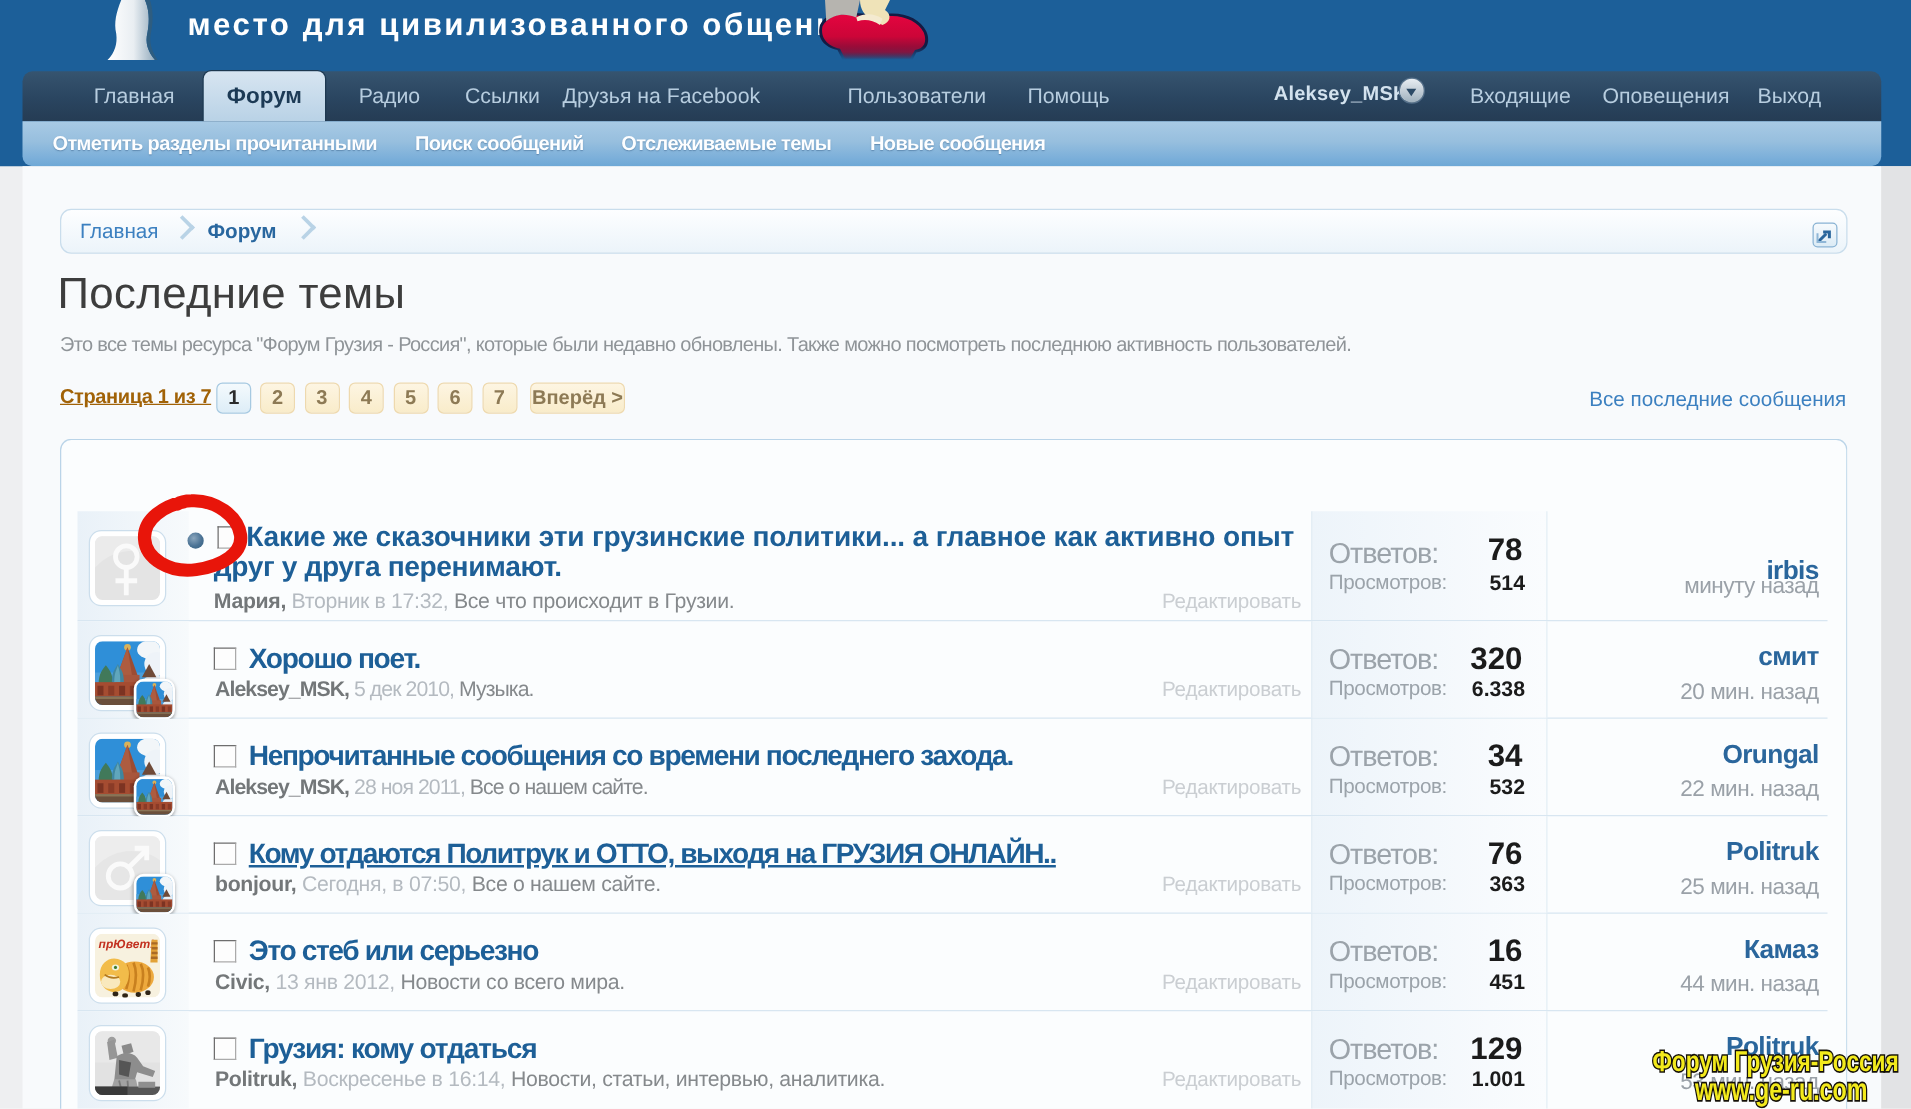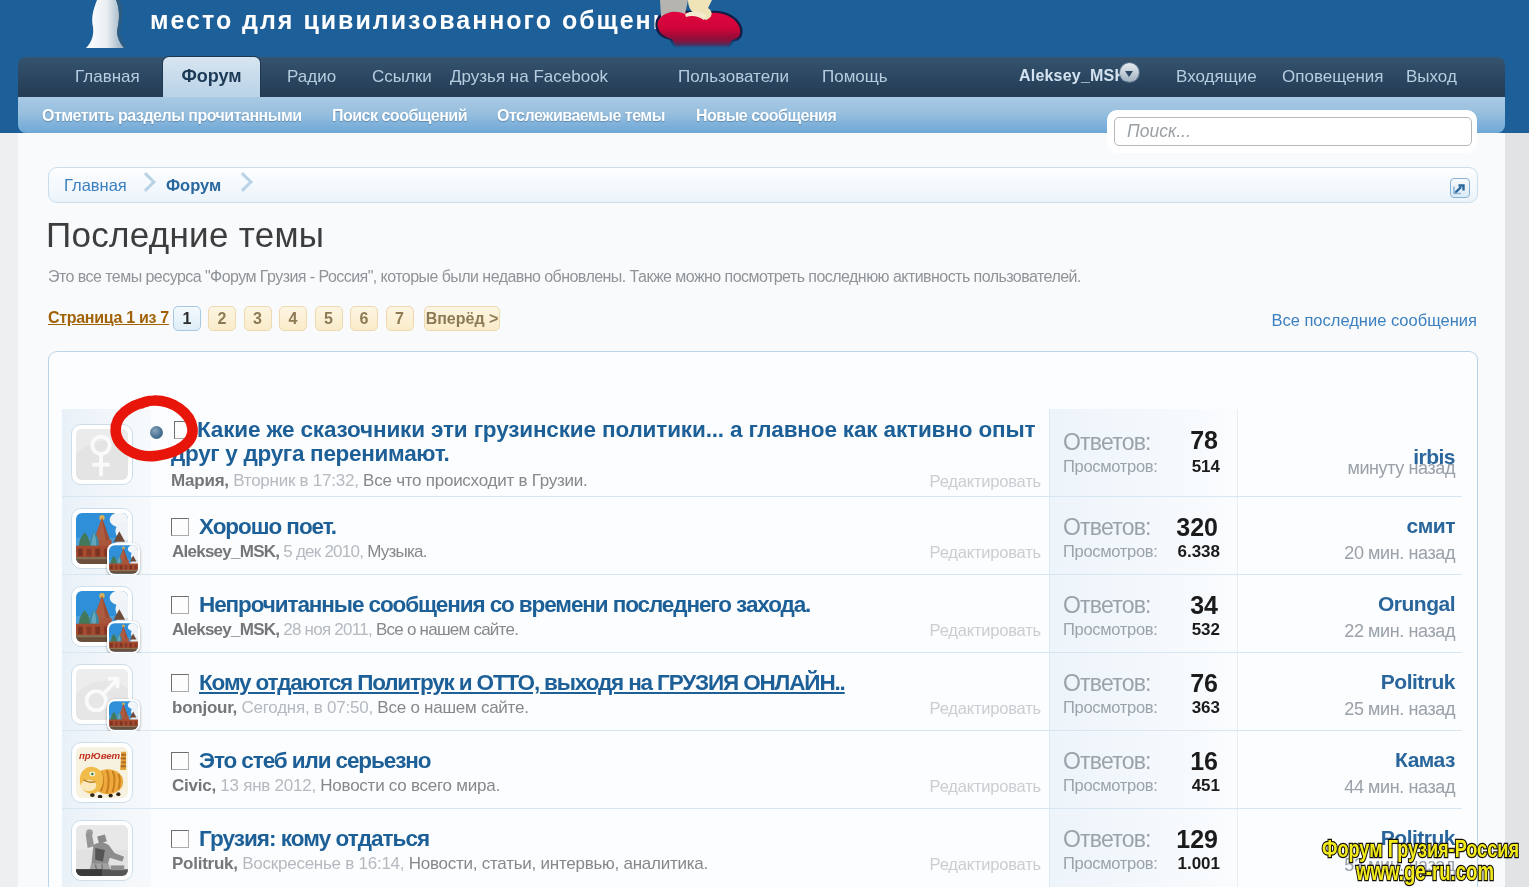--- a/index.html
+++ b/index.html
@@ -108,23 +108,20 @@
     <span class="navlink" style="left:1264px;">Оповещения</span>
     <span class="navlink" style="left:1388px;">Выход</span>
   </div>
   <div id="ddcirc"></div>
   <div id="subnav">
     <span class="snlink" style="left:24px;">Отметить разделы прочитанными</span>
     <span class="snlink" style="left:314px;">Поиск сообщений</span>
     <span class="snlink" style="left:479px;">Отслеживаемые темы</span>
     <span class="snlink" style="left:678px;">Новые сообщения</span>
   </div>
-  <div id="searchwrap">
-      <div id="searchbox">Поиск...</div>
-    </div>
   <div id="contentbg"></div>
   <div style="position:absolute;left:1505px;top:133px;width:24px;height:754px;background:#e2e3e5;"></div>
   <div id="bcrumb">
     <span class="bclink" style="left:15px;">Главная</span>
     <span class="chev" style="left:90px;"></span>
     <span class="bclink bcbold" style="left:117px;">Форум</span>
     <span class="chev" style="left:187px;"></span>
     <div id="popout"><svg width="18" height="18" viewBox="0 0 18 18">
  <path d="M4,14 L10,8" stroke="#2a669c" stroke-width="2.4" fill="none"></path>
  <path d="M7.5,6.5 h5 v5" fill="none" stroke="#2a669c" stroke-width="2.4"></path>

